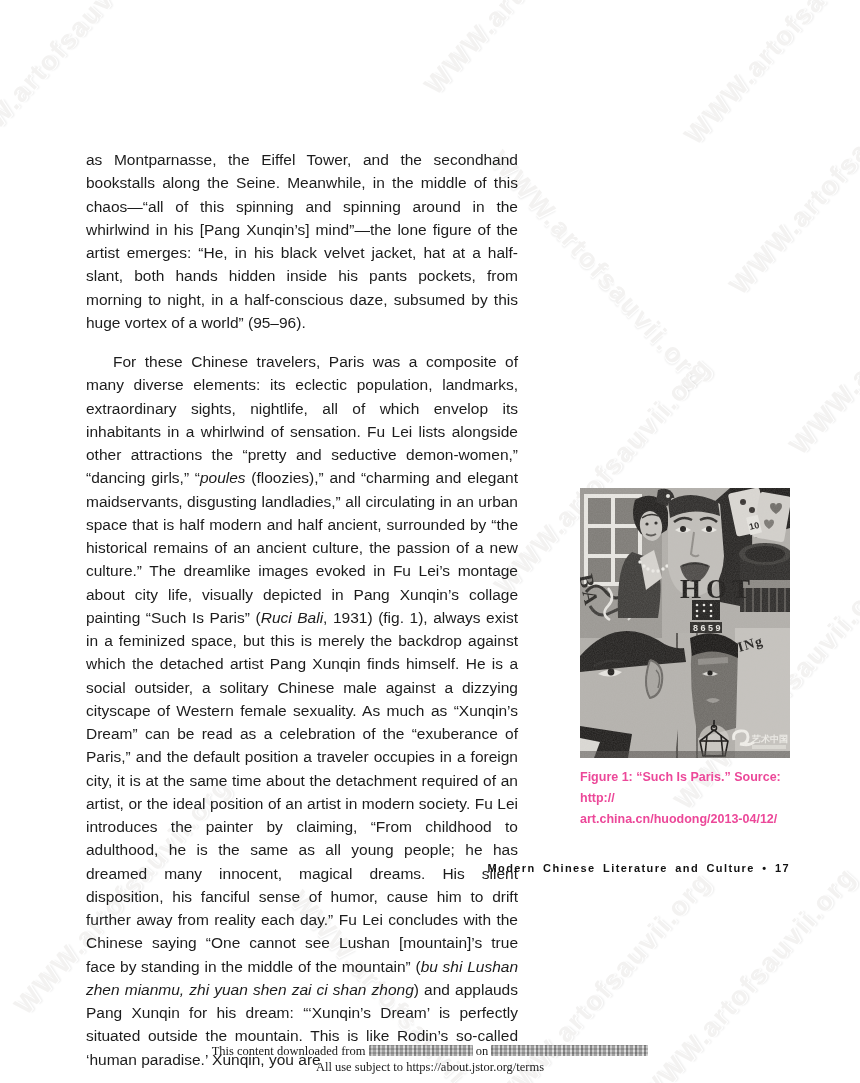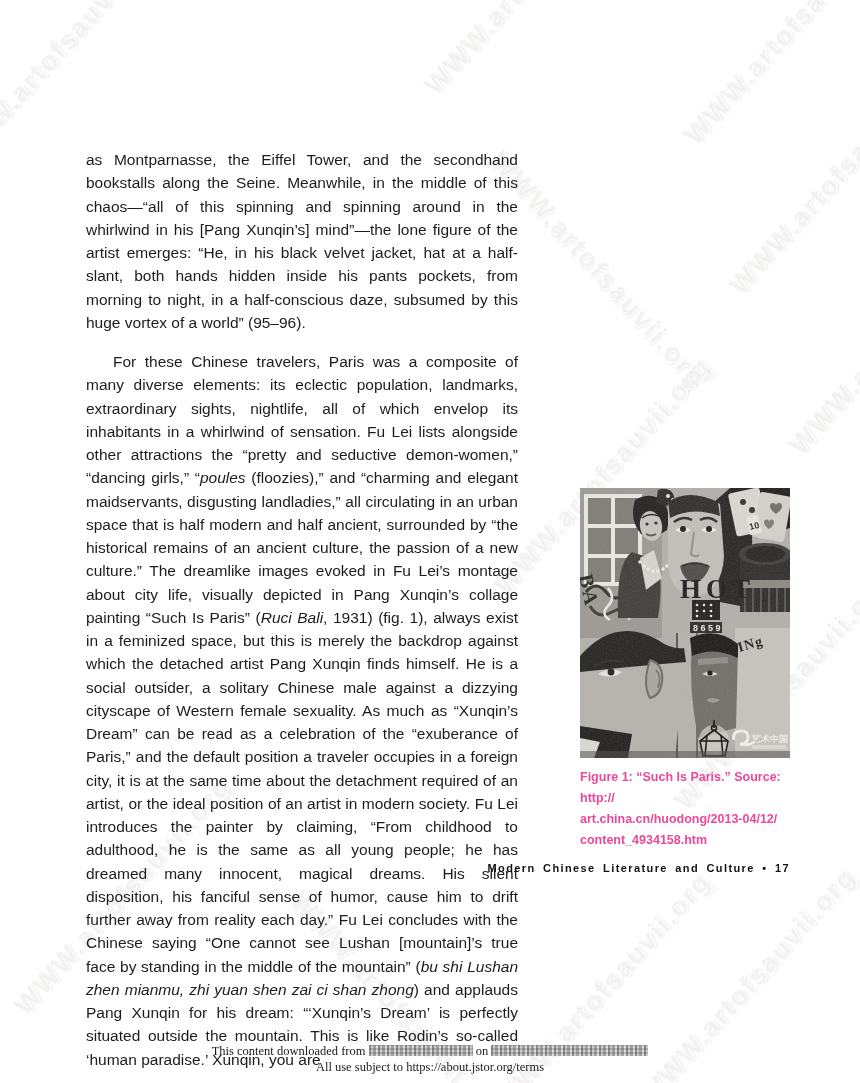--- a/index.html
+++ b/index.html
@@ -236,21 +236,20 @@
         <text x="172" y="254" font-size="9" font-weight="bold" fill="#efede8">艺术中国</text>
         <rect x="172" y="257" width="34" height="4" fill="#e8e6e1" opacity="0.65"></rect>
       </g>
 
       <rect x="0" y="263" width="210" height="7" fill="#4a4744" opacity="0.55"></rect>
       <rect x="0" y="0" width="210" height="270" filter="url(#grain)" opacity="0.5"></rect>
     </svg>
     <figcaption class="figcap">
       <div>Figure 1: “Such Is Paris.” Source: http://</div>
       <div>art.china.cn/huodong/2013-04/12/</div>
-      <div>content_4934158.htm</div>
     </figcaption>
   </figure>
 
   <div class="running-foot">
     <span>Modern Chinese Literature and Culture • 17</span>
   </div>
 
   <div class="jstor-notice">
     <div>
       <span>This content downloaded from</span>

